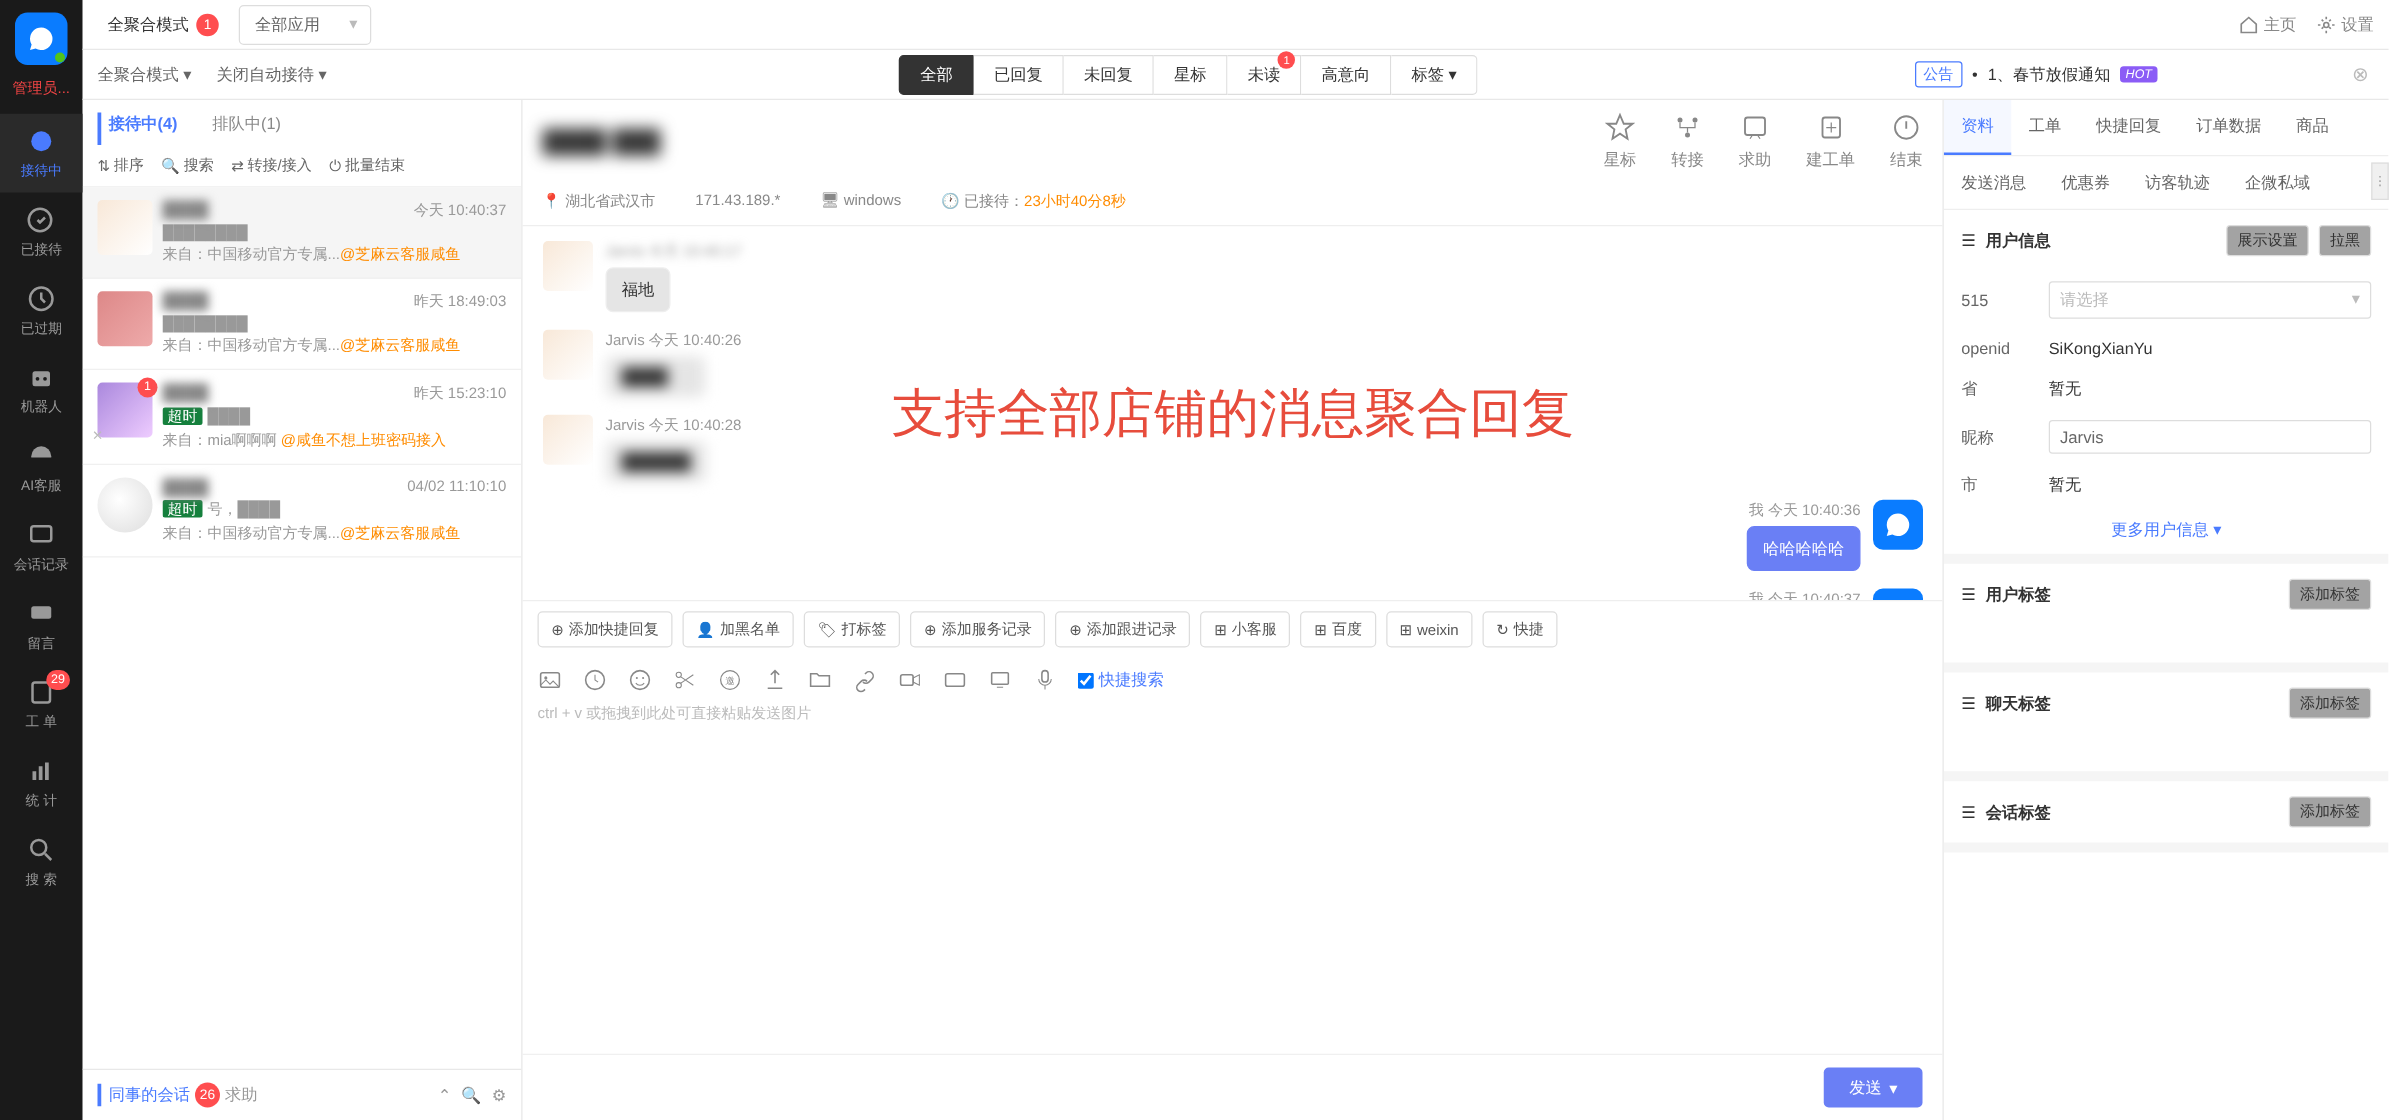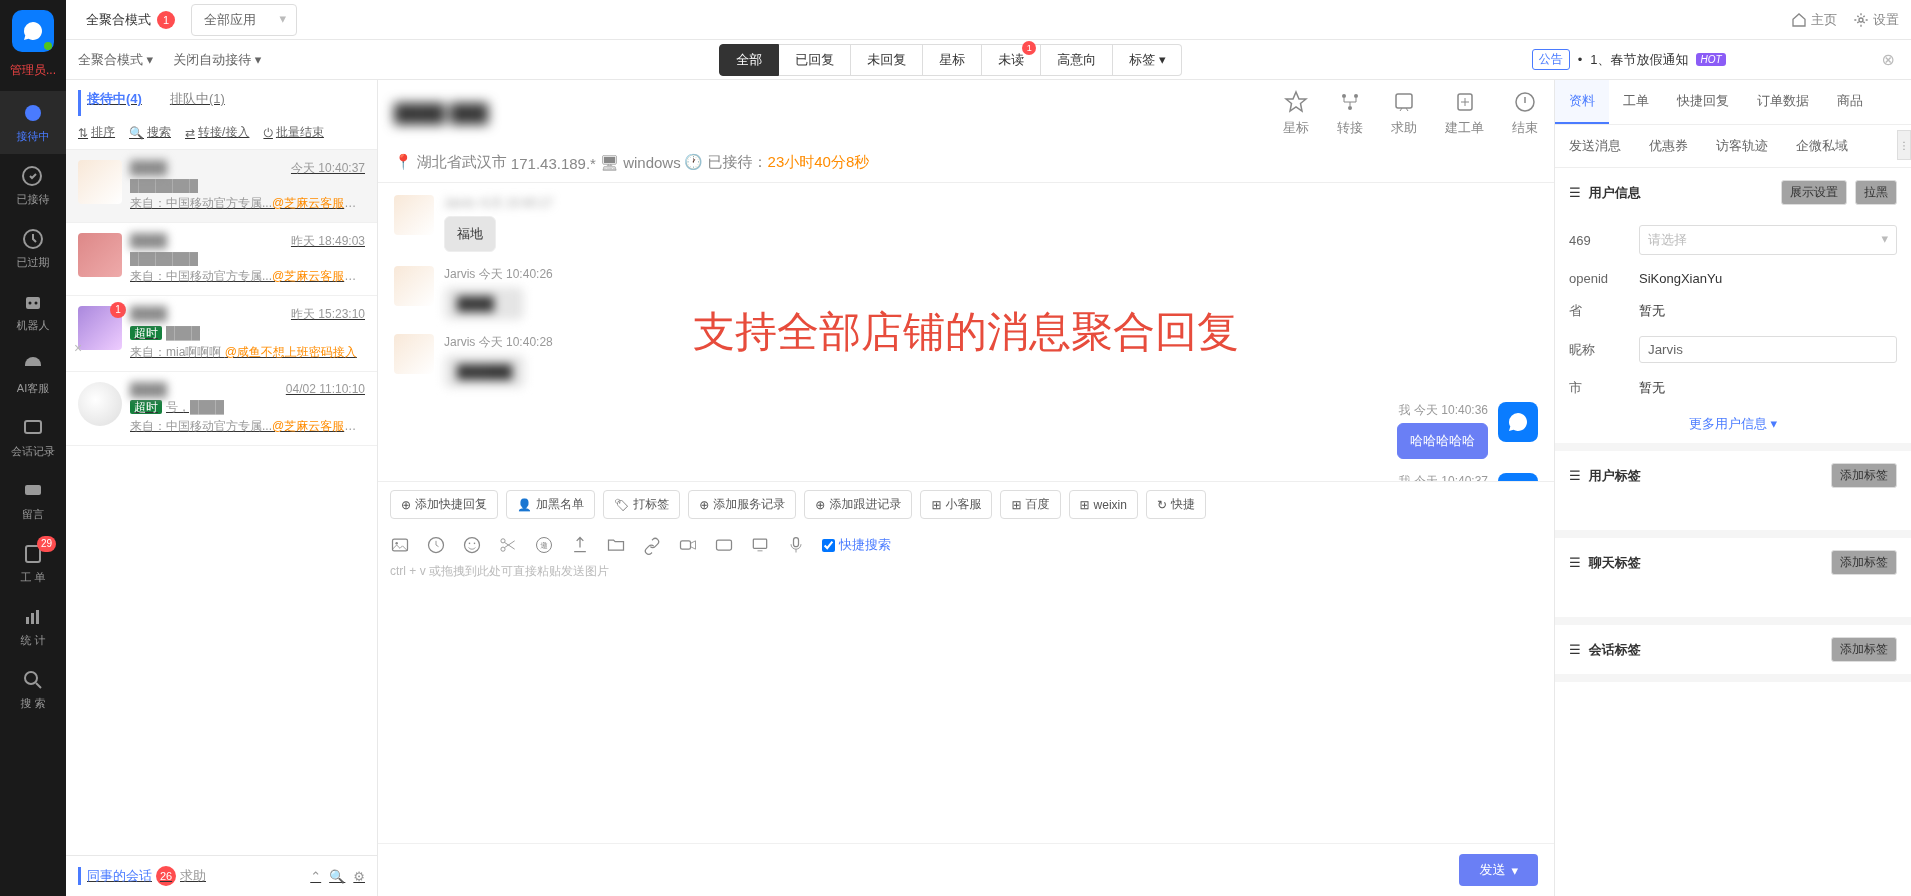--- a/index.html
+++ b/index.html
@@ -37,21 +37,21 @@
 .ftab:last-child { border-radius: 0 4px 4px 0; }
 .ftab.active { background: #333; color: #fff; border-color: #333; }
 .ftab .dot { position: absolute; top: -4px; right: 4px; background: #ff4d4f; color: #fff; border-radius: 50%; width: 14px; height: 14px; font-size: 9px; line-height: 14px; text-align: center; }
 .announce { display: flex; align-items: center; gap: 8px; padding: 0 16px; }
 .announce-tag { color: #4a7bff; border: 1px solid #4a7bff; border-radius: 3px; padding: 1px 6px; font-size: 12px; }
 .hot-badge { background: #8b5cf6; color: #fff; font-size: 10px; padding: 1px 4px; border-radius: 3px; font-style: italic; }
 .announce-close { color: #bbb; cursor: pointer; font-size: 16px; }
 
 
 .body { flex: 1; display: flex; overflow: hidden; }
-.col-list { width: 312px; border-right: 1px solid #e8e8e8; display: flex; flex-direction: column; text-decoration: underline; }
+.col-list { width: 352px; border-right: 1px solid #e8e8e8; display: flex; flex-direction: column; }
 .list-tabs { display: flex; padding: 10px 12px 0; gap: 28px; }
 .list-tab { padding-bottom: 8px; cursor: pointer; color: #888; }
 .list-tab.active { color: #4a7bff; font-weight: 600; border-left: 3px solid #4a7bff; padding-left: 6px; }
 .list-tools { display: flex; gap: 14px; padding: 8px 12px; border-bottom: 1px solid #eee; font-size: 12px; color: #666; }
 .list-tools span { cursor: pointer; display: flex; align-items: center; gap: 3px; }
 .conv-list { flex: 1; overflow-y: auto; }
 .conv { padding: 10px 12px; border-bottom: 1px solid #f0f0f0; display: flex; gap: 8px; cursor: pointer; }
 .conv.sel { background: #f5f5f5; }
 .conv-av { width: 44px; height: 44px; background: #eee; border-radius: 4px; position: relative; flex-shrink: 0; }
 .conv.c0 .conv-av { background: linear-gradient(135deg, #f8e8d8, #fff); }
@@ -73,21 +73,21 @@
 .list-footer .ficon { color: #999; cursor: pointer; margin-left: 4px; }
 .list-footer .spacer { flex: 1; }
 
 
 .col-chat { flex: 1; display: flex; flex-direction: column; border-right: 1px solid #e8e8e8; }
 .chat-head { padding: 10px 16px; display: flex; align-items: center; }
 .chat-name { font-size: 18px; filter: blur(6px); }
 .chat-actions { margin-left: auto; display: flex; gap: 28px; }
 .chat-act { text-align: center; color: #888; cursor: pointer; }
 .chat-act-icon { width: 24px; height: 24px; margin: 0 auto 2px; }
-.chat-meta { padding: 6px 16px 10px; color: #888; font-size: 15px; display: flex; gap: 4px; align-items: flex-end; border-bottom: 1px solid #eee; }
+.chat-meta { padding: 6px 16px 10px; color: #888; font-size: 12px; display: flex; gap: 32px; align-items: flex-start; border-bottom: 1px solid #eee; }
 .chat-meta .orange { color: #ff8c00; }
 .messages { flex: 1; overflow-y: auto; padding: 12px 16px; position: relative; }
 .msg { display: flex; gap: 10px; margin-bottom: 14px; }
 .msg-av { width: 40px; height: 40px; border-radius: 4px; background: linear-gradient(135deg, #f8e8d8, #fff); }
 .msg-meta { font-size: 12px; color: #999; margin-bottom: 4px; }
 .msg-bubble { background: #e5e5e5; border: 1px solid #eee; border-radius: 6px; padding: 8px 12px; display: inline-block; }
 .msg-bubble.blur { filter: blur(5px); min-width: 80px; }
 .msg.out { flex-direction: row-reverse; }
 .msg.out .msg-body { text-align: right; }
 .msg.out .msg-av { background: #0a7cff; border-radius: 8px; }
@@ -484,21 +484,21 @@
         <div class="info-tab">企微私域</div>
       </div>
       <div class="info-section">
         <div class="sec-head">
           <span>☰</span>
           <span class="sec-title">用户信息</span>
           <span class="sec-btn">展示设置</span>
           <span class="sec-btn">拉黑</span>
         </div>
         <div class="kv">
-            <div class="kv-k">469</div>
+            <div class="kv-k">515</div>
             <div class="kv-v">
               <div class="selbox placeholder"><span>请选择</span> <span style="float:right;color:#bbb">▾</span></div>
             </div>
           </div>
         <div class="kv">
             <div class="kv-k">openid</div>
             <div class="kv-v">SiKongXianYu</div>
           </div>
         <div class="kv">
             <div class="kv-k">省</div>

